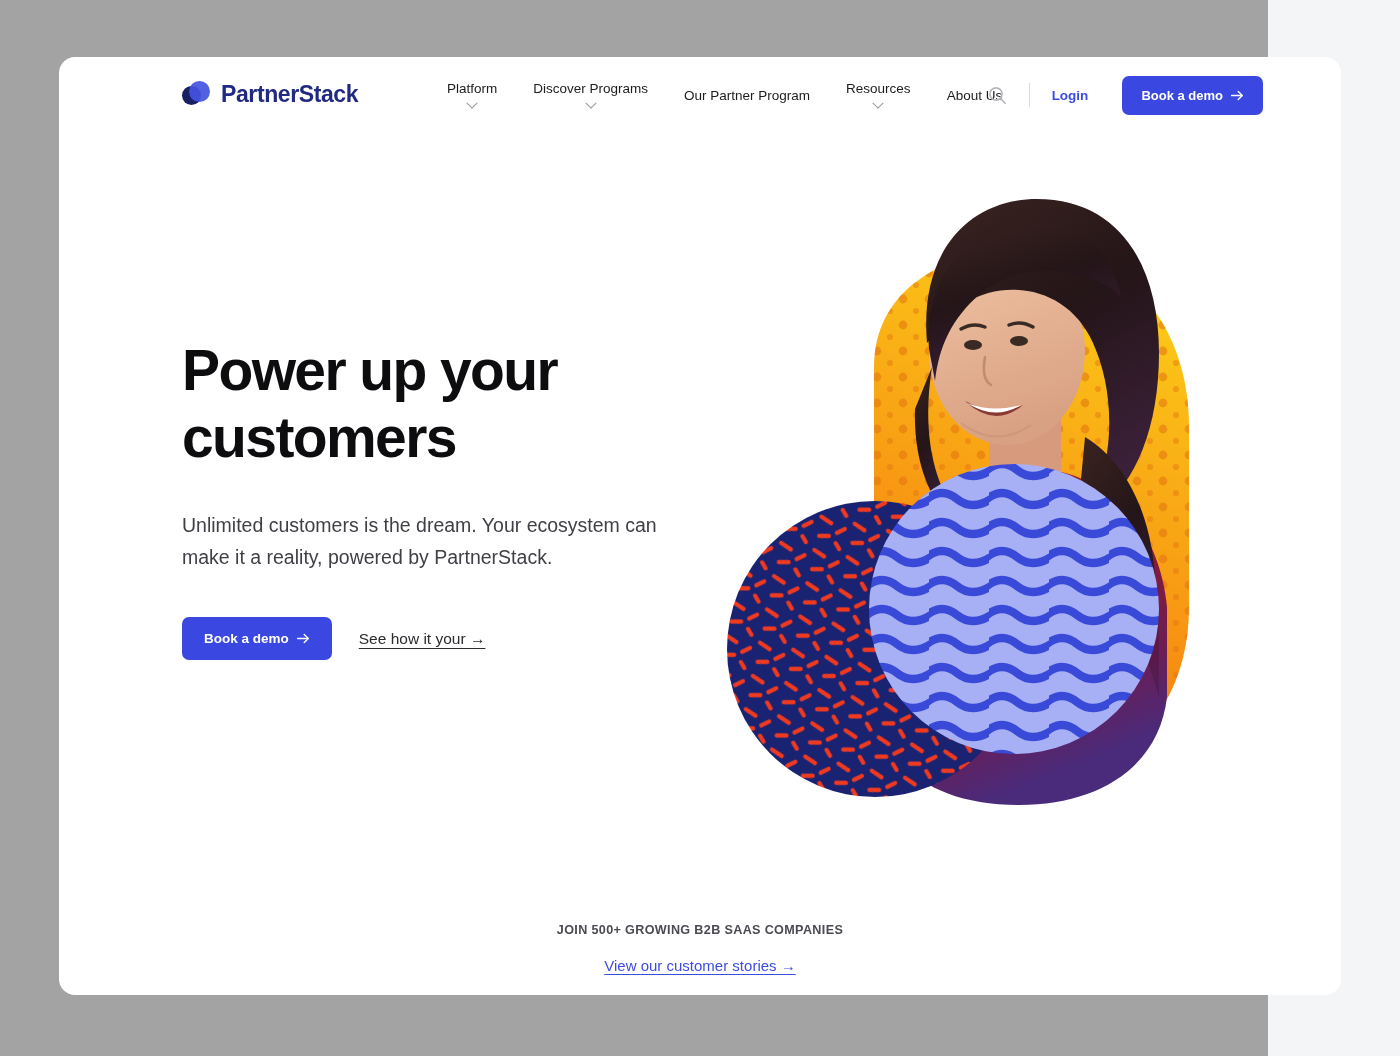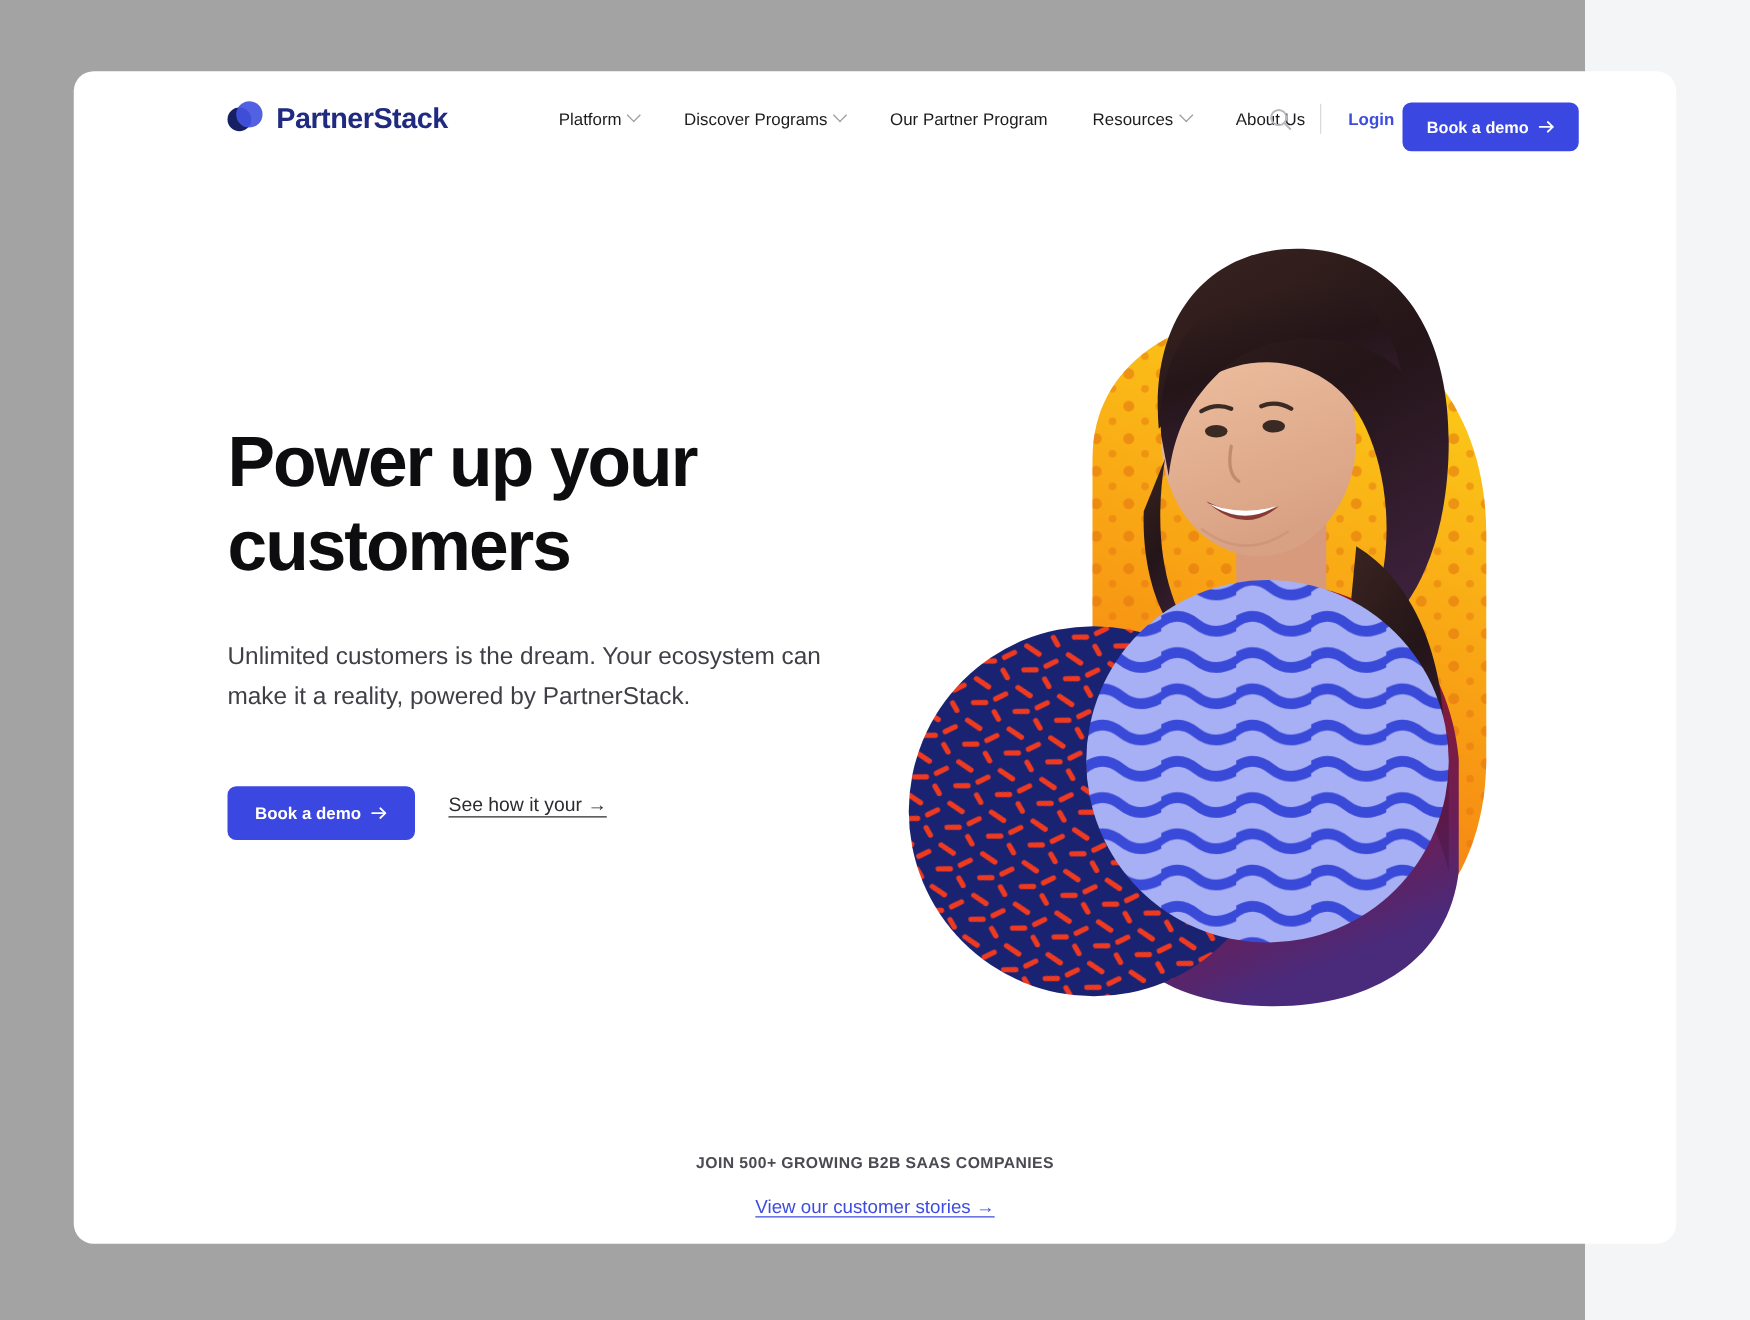--- a/index.html
+++ b/index.html
@@ -73,20 +73,21 @@
   }
   .nav-link {
     display: flex;
     align-items: center;
     gap: 6px;
     font-size: 13.5px;
     color: #1c1c1e;
     padding: 0 18px;
     cursor: pointer;
     white-space: nowrap;
+    flex-direction: column;
   }
   .caret {
     display: inline-block;
     width: 8px; height: 8px;
     border-right: 1.3px solid #9a9aa2;
     border-bottom: 1.3px solid #9a9aa2;
     transform: rotate(45deg) translate(-2px, -2px);
   }
 
   .nav-right {
@@ -106,37 +107,36 @@
   .divider {
     width: 1px; height: 24px;
     background: #d9d9de;
     margin-right: 22px;
   }
   .login-link {
     font-size: 13.5px;
     font-weight: 700;
     color: #3d4ce0;
     cursor: pointer;
-    margin-right: 7px;
+    margin-right: 34px;
   }
   .btn-primary {
     background: #3a47e0;
     color: #ffffff;
     font-size: 13px;
     font-weight: 700;
     border: none;
     border-radius: 7px;
     padding: 12px 19px;
     display: inline-flex;
     align-items: center;
     gap: 8px;
     cursor: pointer;
     font-family: "Liberation Sans", sans-serif;
     white-space: nowrap;
-    margin-top: 12px;
   }
 
   
   .hero-text {
     position: absolute;
     left: 123px; top: 280px;
     width: 540px;
   }
   .hero-title {
     font-size: 57px;

